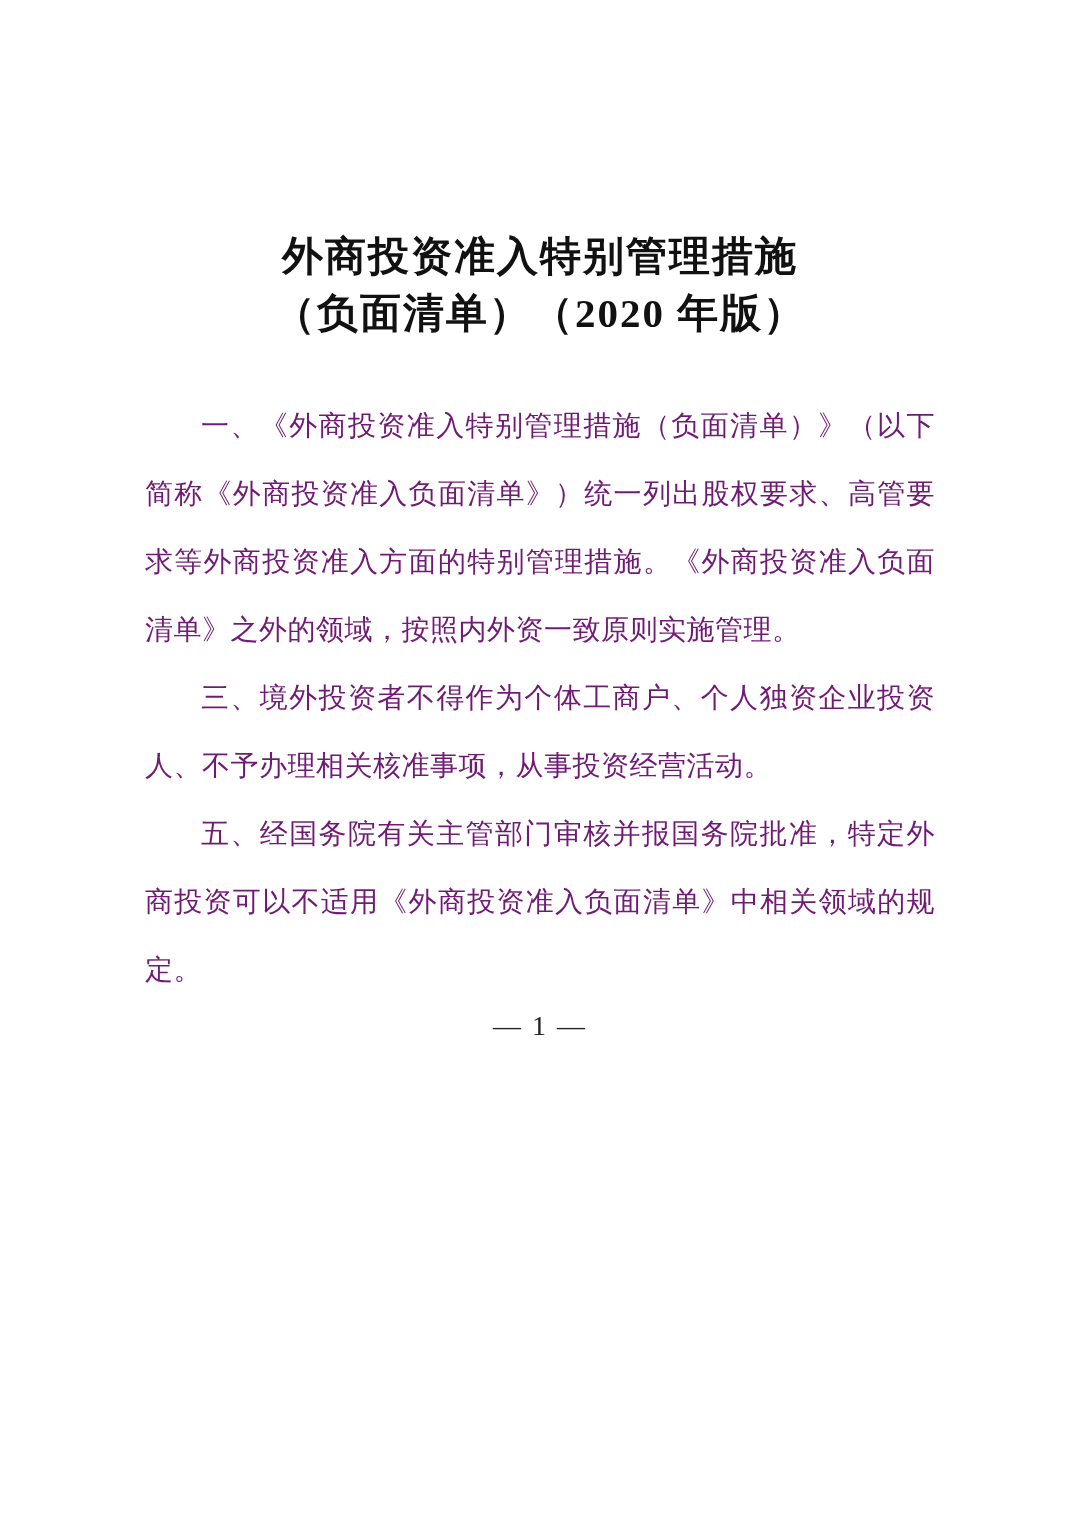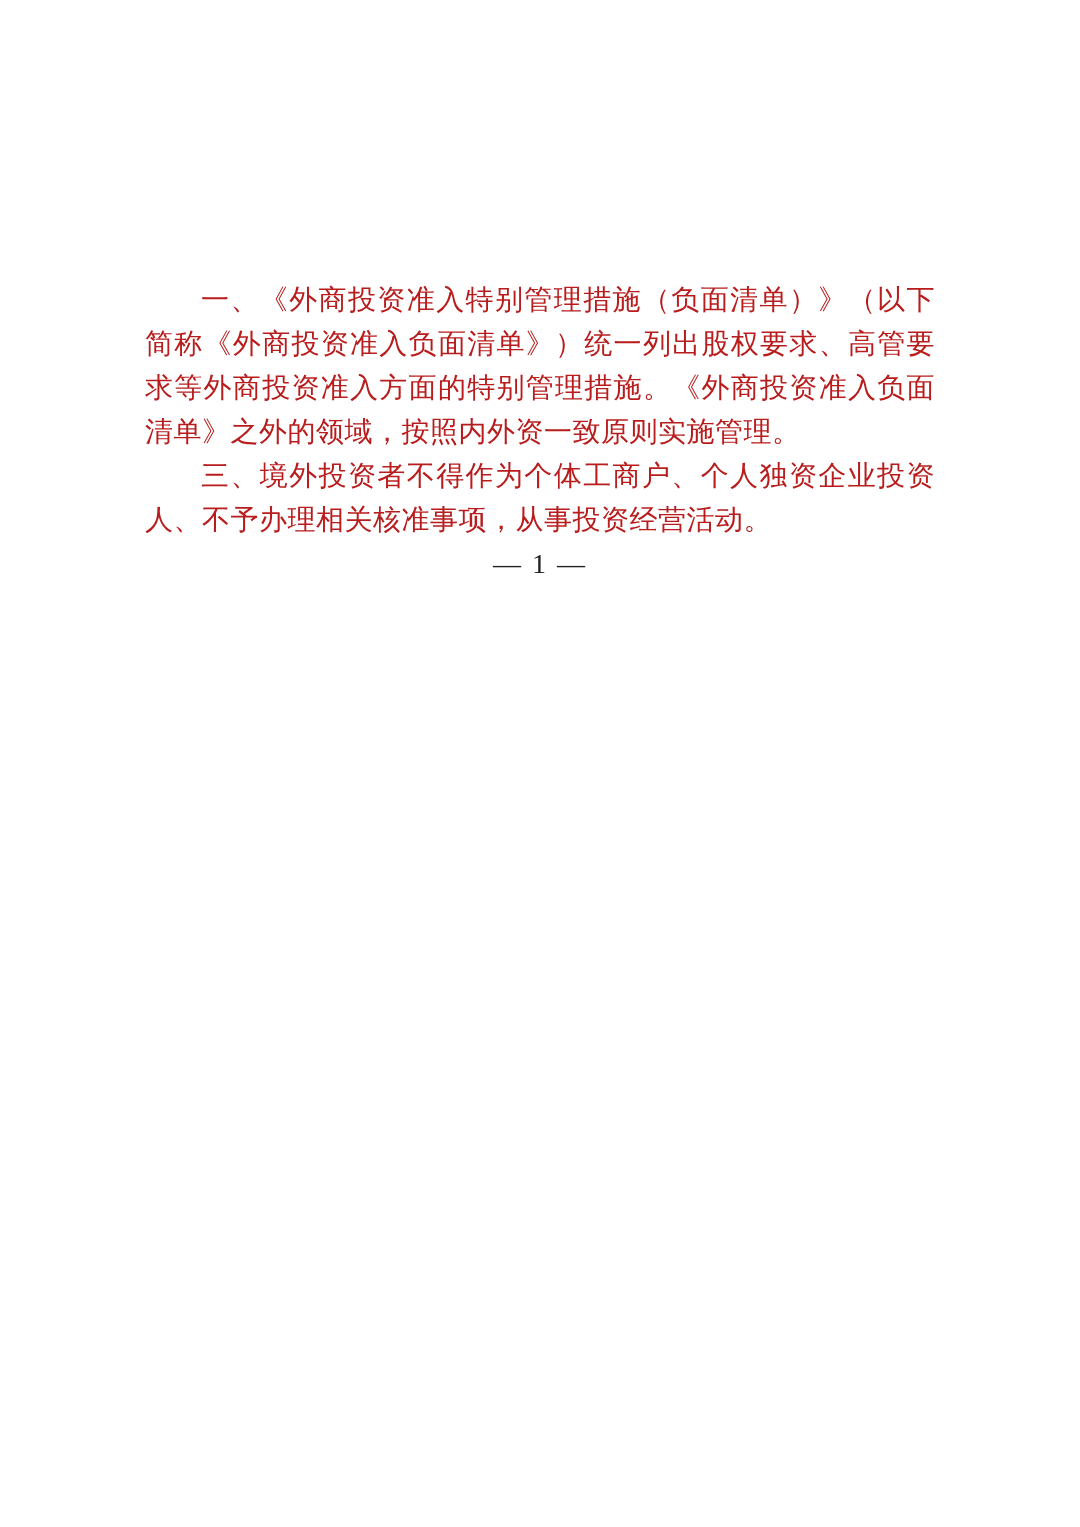--- a/index.html
+++ b/index.html
@@ -41,43 +41,48 @@
     line-height: 40px;
     letter-spacing: 4px;
     color: #111111;
   }
   .doc-body {
     margin-top: 50px;
   }
   .doc-body p {
     margin: 0;
     font-size: 28px;
-    line-height: 44px;
+    line-height: 68px;
     letter-spacing: 0.5px;
     text-align: justify;
     text-justify: inter-ideograph;
     text-indent: 2em;
-    color: #b91c1c;
+    color: #701a75;
   }
   .page-footer {
     margin-top: 4px;
     text-align: center;
     font-size: 28px;
     line-height: 36px;
     letter-spacing: 2px;
     color: #222222;
   }
 </style>
 </head>
 <body>
 
 <div class="page">
 
+  <h1 class="doc-title">
+    <span class="title-line">外商投资准入特别管理措施</span>
+    <span class="title-line">（负面清单）（2020 年版）</span>
+  </h1>
 
 
   <div class="doc-body">
     <p>一、《外商投资准入特别管理措施（负面清单）》（以下简称《外商投资准入负面清单》）统一列出股权要求、高管要求等外商投资准入方面的特别管理措施。《外商投资准入负面清单》之外的领域，按照内外资一致原则实施管理。</p>
     <p>三、境外投资者不得作为个体工商户、个人独资企业投资人、不予办理相关核准事项，从事投资经营活动。</p>
+    <p>五、经国务院有关主管部门审核并报国务院批准，特定外商投资可以不适用《外商投资准入负面清单》中相关领域的规定。</p>
   </div>
 
   <div class="page-footer">— 1 —</div>
 
 </div>
 
 </body></html>

